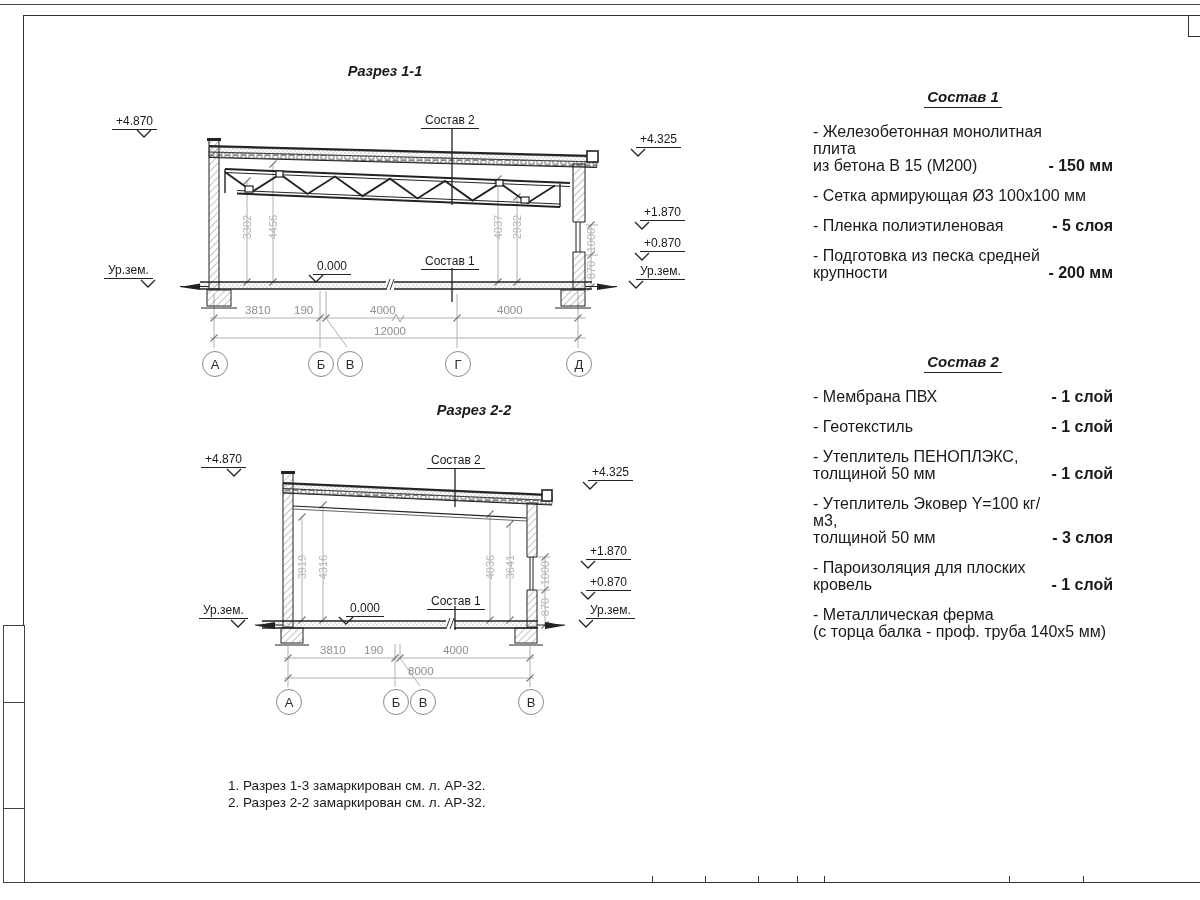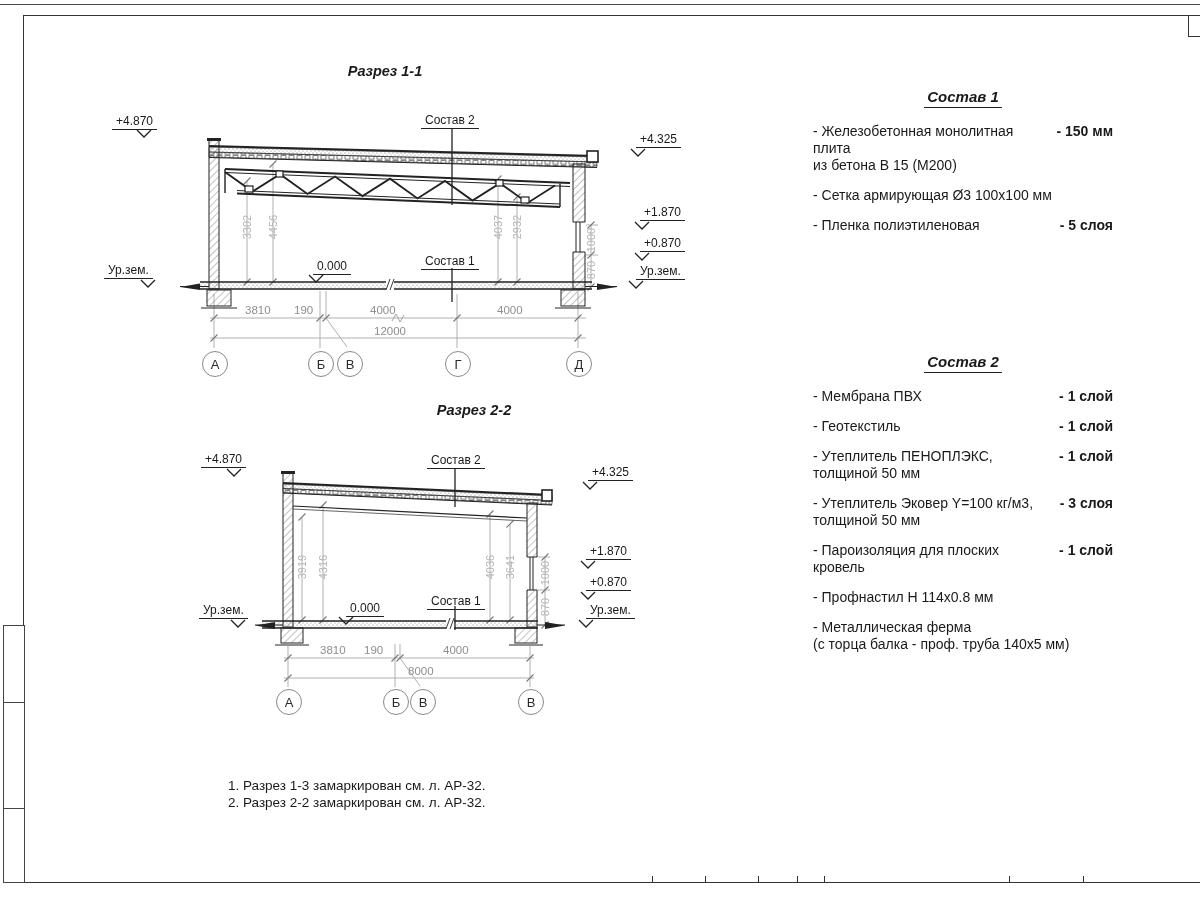--- a/index.html
+++ b/index.html
@@ -20,21 +20,21 @@
         transform-origin:center;white-space:nowrap;}
   .hdim{font-size:11.5px;color:#8f8f8f;width:44px;white-space:nowrap;}
   .bubble{width:24px;height:24px;border:1px solid #8a8a8a;border-radius:50%;background:#fff;
           display:flex;align-items:center;justify-content:center;font-size:13px;color:#2a2a2a;}
   .vmark{width:16px;height:9px;}
   
   .sostav{width:300px;}
   .sostav-title{font-size:15px;font-style:italic;font-weight:bold;text-align:center;
                 margin-bottom:18px;}
   .sostav-title span{border-bottom:1.2px solid #222;padding:0 3px 2px 3px;}
-  .sostav-item{display:flex;align-items:flex-start;margin-bottom:13px;font-size:14px;line-height:17px;}
+  .sostav-item{display:flex;align-items:flex-end;margin-bottom:13px;font-size:16px;line-height:17px;}
   .item-name{white-space:pre-line;flex:1;padding-right:6px;}
   .item-value{white-space:nowrap;margin-left:auto;font-weight:bold;}
   .notes{font-size:13.5px;line-height:17px;}
 </style>
 </head>
 <body>
 
 <div class="page">
 
   <div class="abs top-edge"></div>
@@ -312,20 +312,25 @@
       <div class="item-value">- 150 мм</div>
     </div>
     <div class="sostav-item">
       <div class="item-name">- Сетка армирующая Ø3 100х100 мм</div>
       <div class="item-value"></div>
     </div>
     <div class="sostav-item">
       <div class="item-name">- Пленка полиэтиленовая</div>
       <div class="item-value">-  5 слоя</div>
     </div>
+    <div class="sostav-item">
+      <div class="item-name">- Подготовка из песка средней
+крупности</div>
+      <div class="item-value">- 200 мм</div>
+    </div>
   </div>
 
   <div class="abs sostav" style="left:813px;top:353px;">
     <div class="sostav-title"><span>Состав 2</span></div>
     <div class="sostav-item">
       <div class="item-name">- Мембрана ПВХ</div>
       <div class="item-value">- 1 слой</div>
     </div>
     <div class="sostav-item">
       <div class="item-name">- Геотекстиль</div>
@@ -337,24 +342,20 @@
       <div class="item-value">- 1 слой</div>
     </div>
     <div class="sostav-item">
       <div class="item-name">- Утеплитель Эковер Y=100 кг/м3,
 толщиной 50 мм</div>
       <div class="item-value">- 3 слоя</div>
     </div>
     <div class="sostav-item">
       <div class="item-name">- Пароизоляция для плоских кровель</div>
       <div class="item-value">- 1 слой</div>
-    </div>
-    <div class="sostav-item">
-      <div class="item-name">- Профнастил Н 114х0.8 мм</div>
-      <div class="item-value"></div>
     </div>
     <div class="sostav-item">
       <div class="item-name">- Металлическая ферма
 (с торца балка - проф. труба 140х5 мм)</div>
       <div class="item-value"></div>
     </div>
   </div>
 
   <div class="abs notes" style="left:228px;top:777px;">
     <div>1. Разрез 1-3 замаркирован см. л. АР-32.</div>

